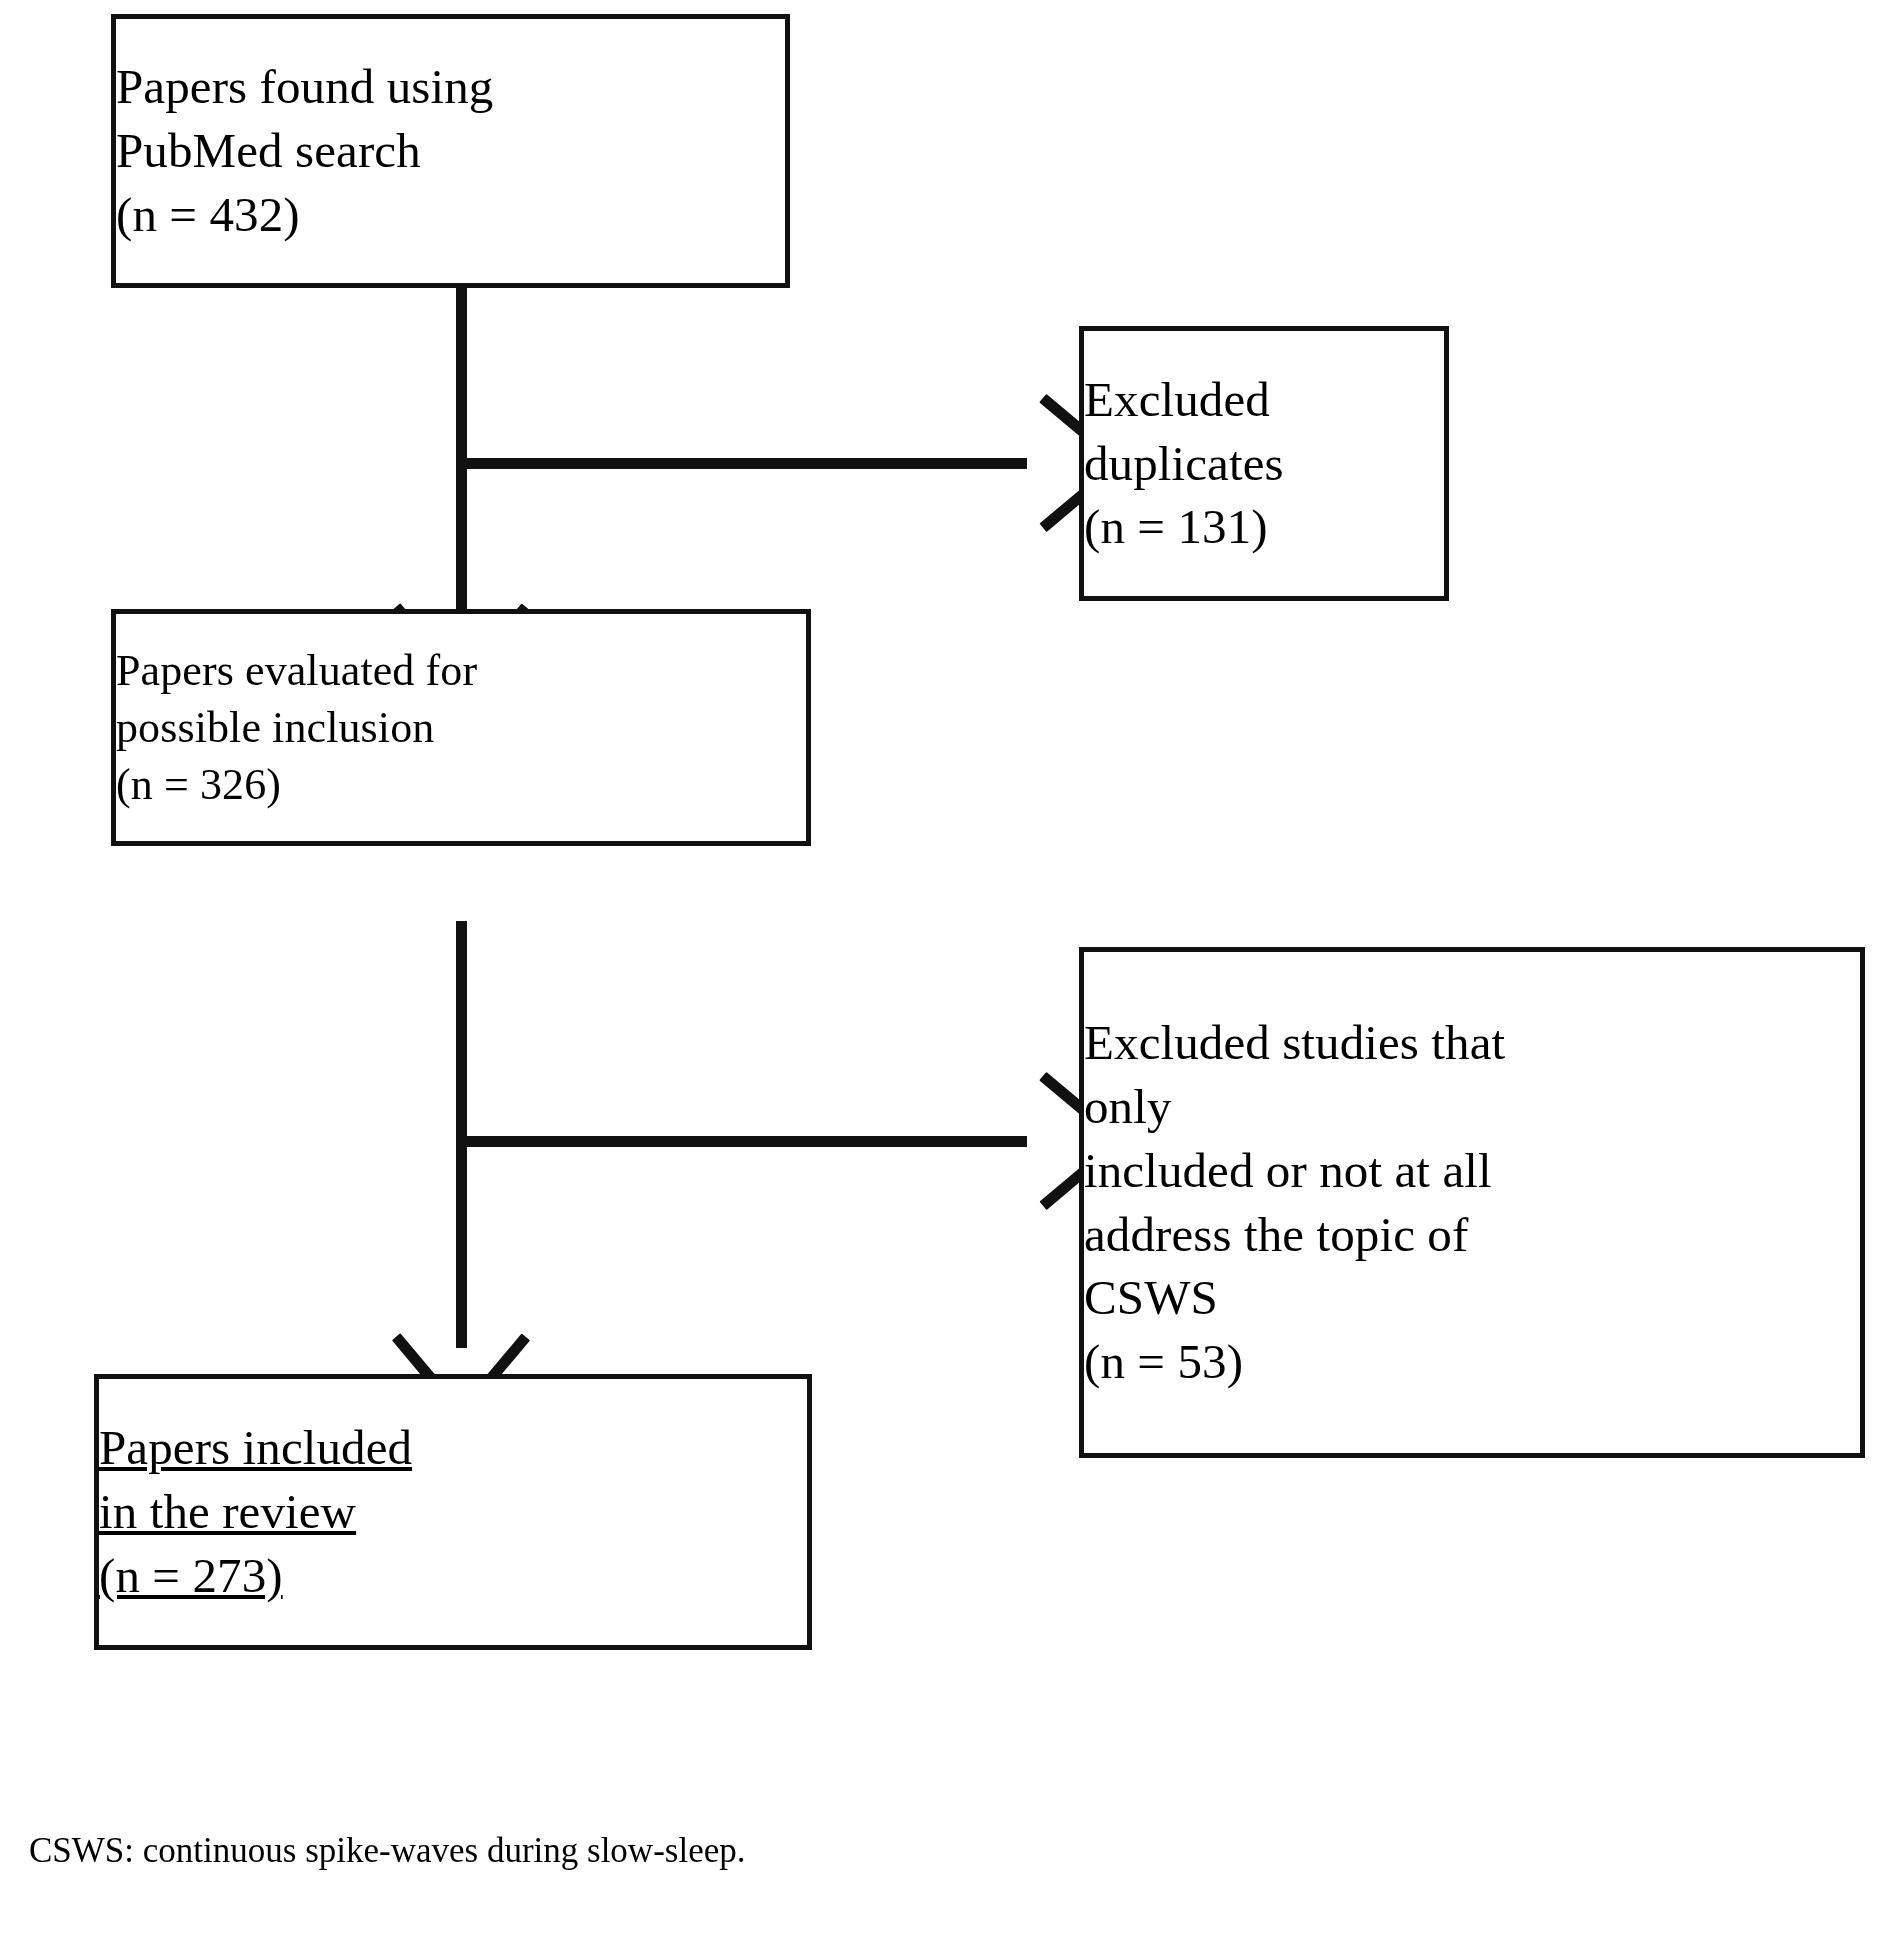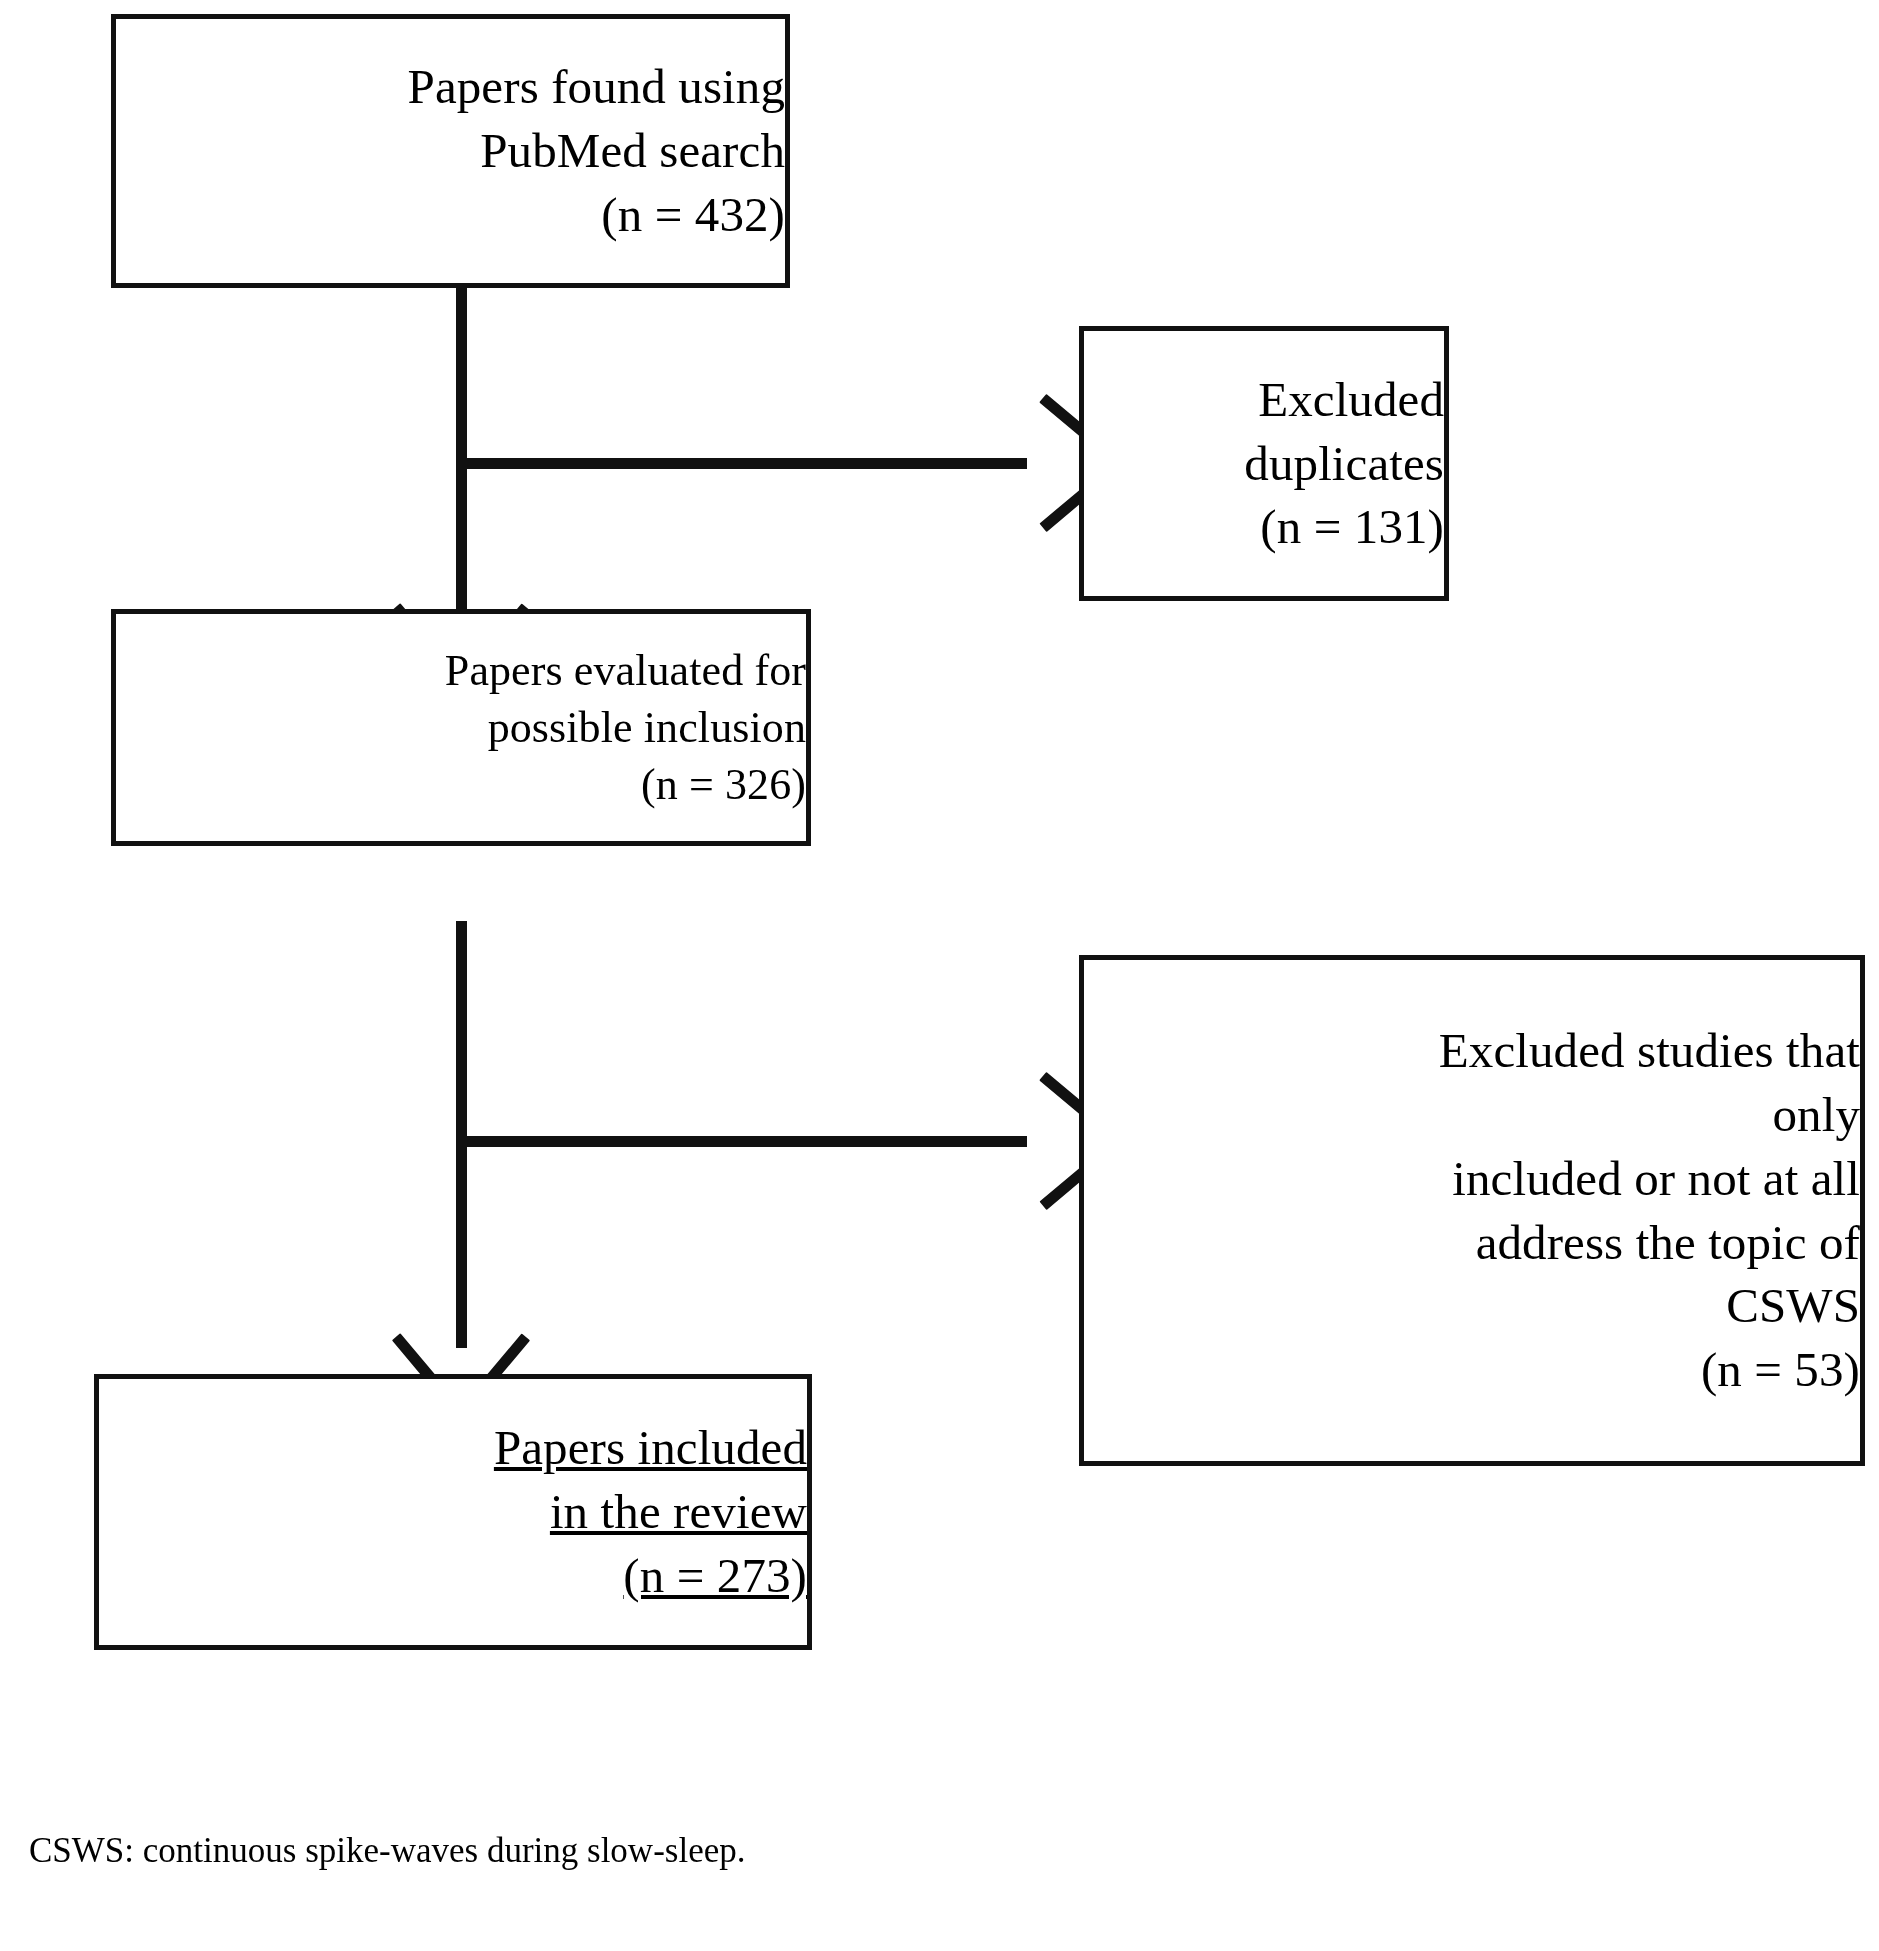--- a/index.html
+++ b/index.html
@@ -19,37 +19,37 @@
   }
 
   
   .node {
     position: absolute;
     box-sizing: border-box;
     border: 5.9px solid #111111;
     background: #ffffff;
     display: flex;
     flex-direction: column;
-    align-items: flex-end;
+    align-items: flex-start;
     justify-content: center;
     text-align: center;
     line-height: 1.30;
     letter-spacing: 0.1px;
   }
   .node .ln {
     display: block;
     white-space: nowrap;
   }
 
   
   #node-found      { left: 111px;  top: 13.7px;   width: 679px; height: 274px; font-size: 49px; }
   #node-evaluated  { left: 111px;  top: 609px;  width: 700px; height: 237px; font-size: 44px; }
   #node-included   { left: 94px;   top: 1374px; width: 718px; height: 276px; font-size: 49px; text-decoration: underline; }
   #node-dupes      { left: 1079px; top: 326px;  width: 370px; height: 275px; font-size: 49px; }
-  #node-scant      { left: 1079px; top: 947px;  width: 786px; height: 511px; font-size: 49px; margin-top: 8px; }
+  #node-scant      { left: 1079px; top: 947px;  width: 786px; height: 511px; font-size: 49px; }
 
   
   .seg {
     position: absolute;
     background: #111111;
   }
   .v-seg { width: 10.7px; }
   .h-seg { height: 10.7px; }
 
   

